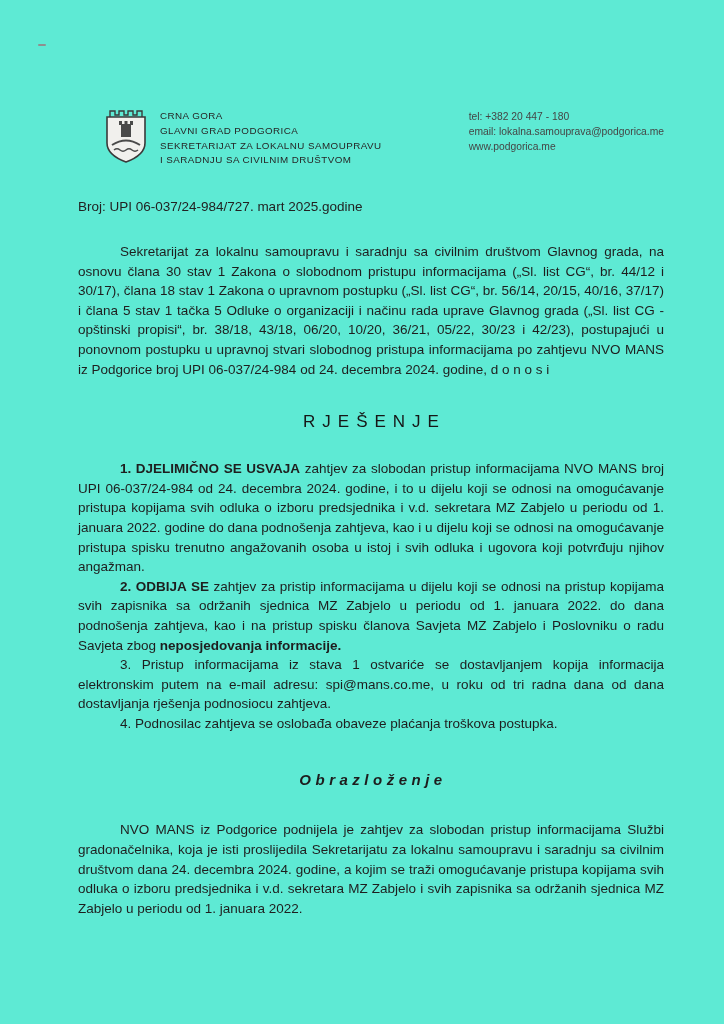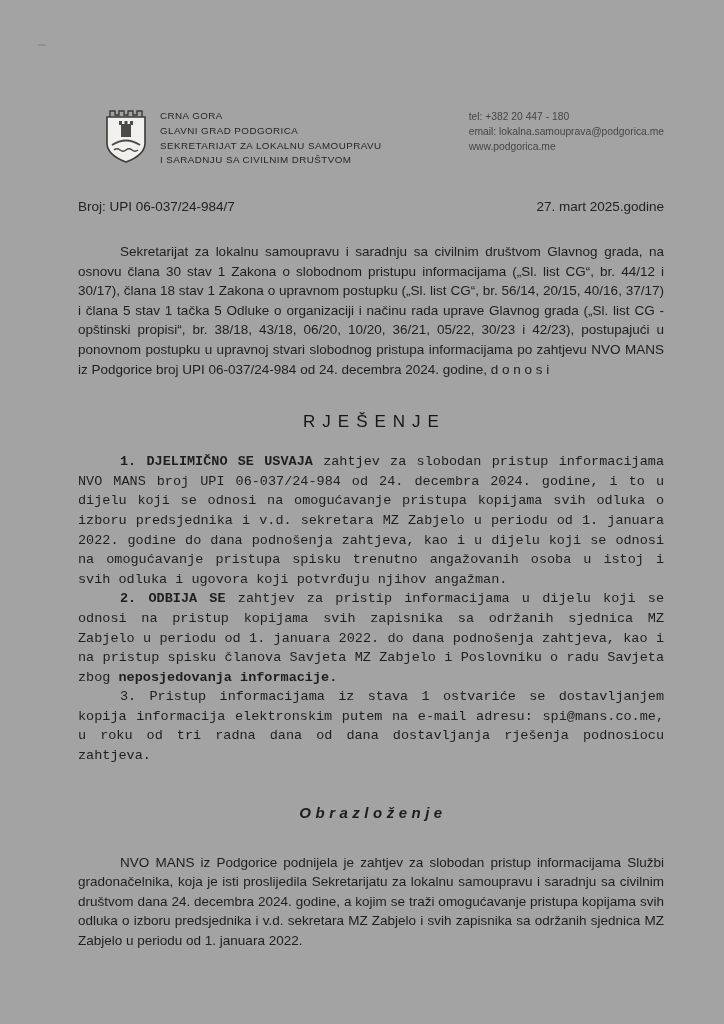--- a/index.html
+++ b/index.html
@@ -5,21 +5,21 @@
   * { margin: 0; padding: 0; box-sizing: border-box; }
   html, body { width: 724px; }
   body {
     background: #ffffff;
     font-family: "Liberation Sans", sans-serif;
   }
   .page {
     position: relative;
     width: 724px;
     height: 1024px;
-    background: #a3a3a3;
+    background: #5eead4;
     color: #1e1e1e;
     overflow: hidden;
   }
   .scan-mark {
     position: absolute;
     left: 38px;
     top: 44px;
     width: 8px;
     height: 2px;
     background: #8f8f8f;
@@ -45,21 +45,21 @@
   .contact {
     font-size: 10.3px;
     line-height: 15px;
     color: #454545;
     padding-top: 3px;
     max-width: 252px;
   }
 
   .meta-row {
     display: flex;
-    justify-content: space-between;
+    justify-content: flex-start;
     margin-top: 30px;
     font-size: 13.5px;
     color: #222222;
   }
 
   .par {
     font-size: 13.5px;
     line-height: 19.6px;
     text-align: justify;
     text-indent: 42px;
@@ -70,21 +70,21 @@
   .doc-title {
     margin-top: 33px;
     text-align: center;
     font-size: 17px;
     font-weight: normal;
     letter-spacing: 7px;
     text-indent: 7px;
     color: #161616;
   }
 
-  .decision { margin-top: 20px; font-family: Liberation Mono, monospace; }
+  .decision { margin-top: 27px; }
   .b { font-weight: bold; }
 
   .section-title {
     margin-top: 38px;
     margin-bottom: 32px;
     text-align: center;
     font-size: 15px;
     font-style: italic;
     font-weight: bold;
     letter-spacing: 4.5px;
@@ -135,20 +135,21 @@
     </div>
 
     <p class="par intro">Sekretarijat za lokalnu samoupravu i saradnju sa civilnim društvom Glavnog grada, na osnovu člana 30 stav 1 Zakona o slobodnom pristupu informacijama („Sl. list CG“, br. 44/12 i 30/17), člana 18 stav 1 Zakona o upravnom postupku („Sl. list CG“, br. 56/14, 20/15, 40/16, 37/17) i člana 5 stav 1 tačka 5 Odluke o organizaciji i načinu rada uprave Glavnog grada („Sl. list CG - opštinski propisi“, br. 38/18, 43/18, 06/20, 10/20, 36/21, 05/22, 30/23 i 42/23), postupajući u ponovnom postupku u upravnoj stvari slobodnog pristupa informacijama po zahtjevu NVO MANS iz Podgorice broj UPI 06-037/24-984 od 24. decembra 2024. godine, d o n o s i</p>
 
     <h1 class="doc-title">RJEŠENJE</h1>
 
     <div class="decision">
       <p class="par"><strong class="b">1. DJELIMIČNO SE USVAJA</strong><span> zahtjev za slobodan pristup informacijama NVO MANS broj UPI 06-037/24-984 od 24. decembra 2024. godine, i to u dijelu koji se odnosi na omogućavanje pristupa kopijama svih odluka o izboru predsjednika i v.d. sekretara MZ Zabjelo u periodu od 1. januara 2022. godine do dana podnošenja zahtjeva, kao i u dijelu koji se odnosi na omogućavanje pristupa spisku trenutno angažovanih osoba u istoj i svih odluka i ugovora koji potvrđuju njihov angažman.</span><strong class="b"></strong></p>
       <p class="par"><strong class="b">2. ODBIJA SE</strong><span> zahtjev za pristip informacijama u dijelu koji se odnosi na pristup kopijama svih zapisnika sa održanih sjednica MZ Zabjelo u periodu od 1. januara 2022. do dana podnošenja zahtjeva, kao i na pristup spisku članova Savjeta MZ Zabjelo i Poslovniku o radu Savjeta zbog </span><strong class="b">neposjedovanja informacije.</strong></p>
       <p class="par"><strong class="b"></strong><span>3. Pristup informacijama iz stava 1 ostvariće se dostavljanjem kopija informacija elektronskim putem na e-mail adresu: spi@mans.co.me, u roku od tri radna dana od dana dostavljanja rješenja podnosiocu zahtjeva.</span><strong class="b"></strong></p>
+      <p class="par"><strong class="b"></strong><span>4. Podnosilac zahtjeva se oslobađa obaveze plaćanja troškova postupka.</span><strong class="b"></strong></p>
     </div>
 
     <h2 class="section-title">Obrazloženje</h2>
 
     <p class="par">NVO MANS iz Podgorice podnijela je zahtjev za slobodan pristup informacijama Službi gradonačelnika, koja je isti proslijedila Sekretarijatu za lokalnu samoupravu i saradnju sa civilnim društvom dana 24. decembra 2024. godine, a kojim se traži omogućavanje pristupa kopijama svih odluka o izboru predsjednika i v.d. sekretara MZ Zabjelo i svih zapisnika sa održanih sjednica MZ Zabjelo u periodu od 1. januara 2022.</p>
 
   </div>
 </div>
 
 </body></html>

